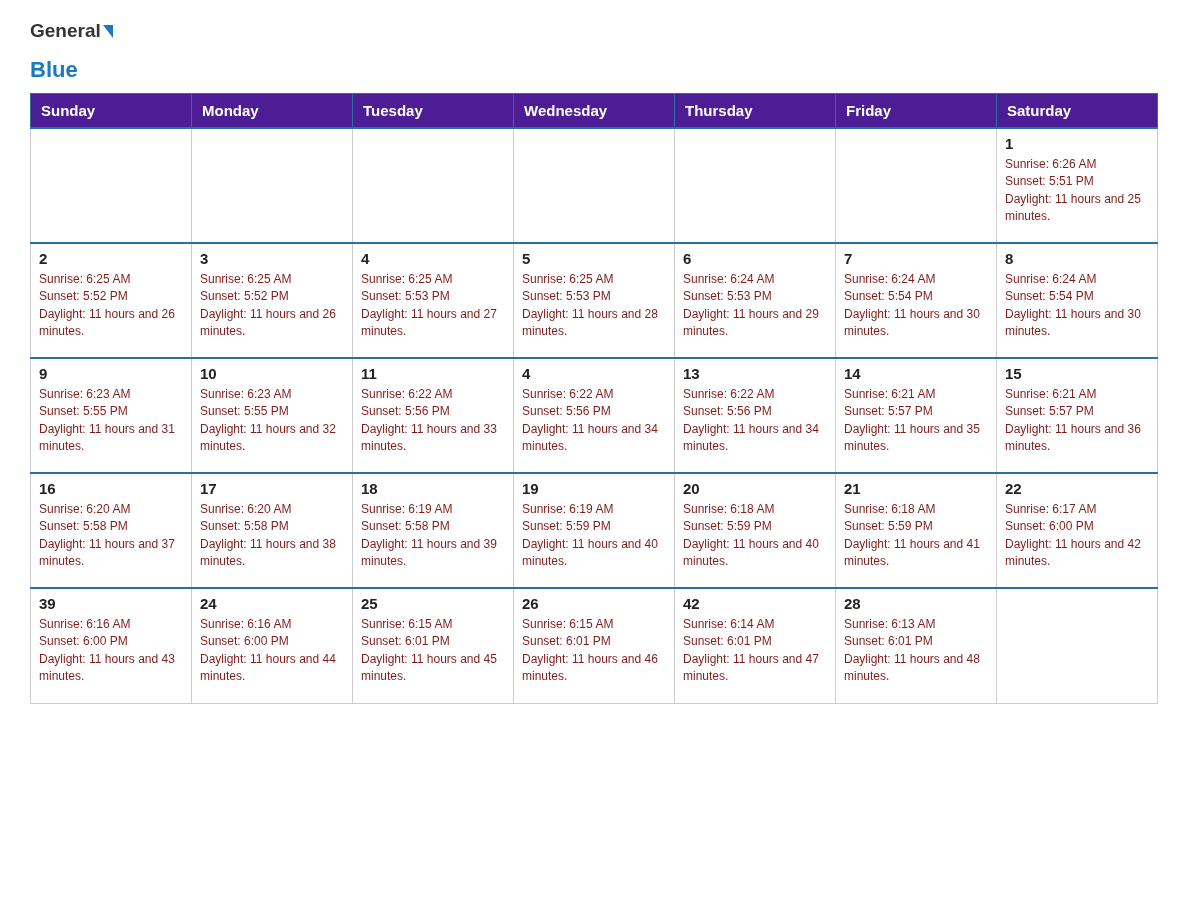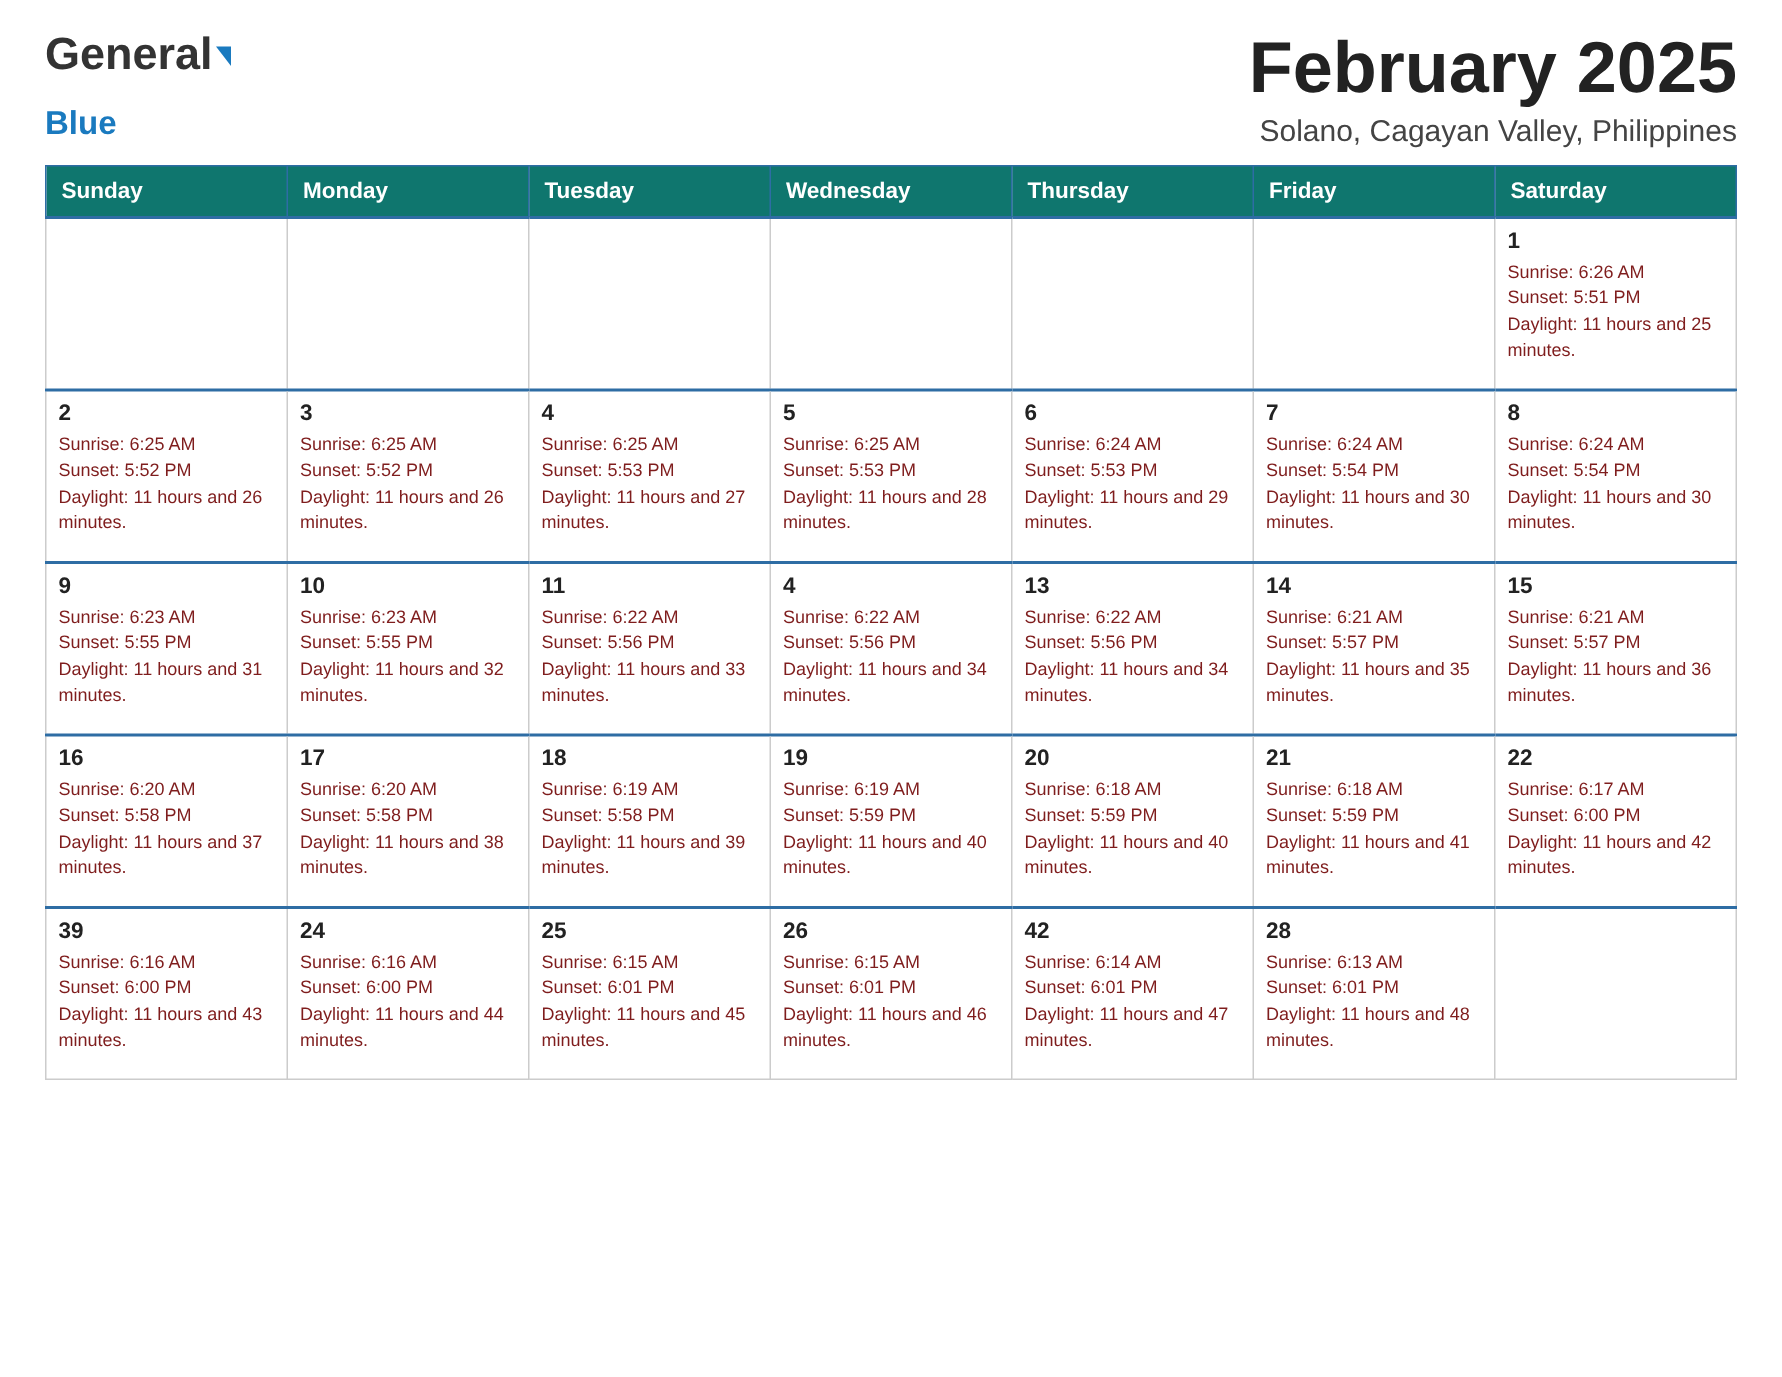--- a/index.html
+++ b/index.html
@@ -15,21 +15,21 @@
       justify-content: space-between;
       align-items: flex-start;
       margin-bottom: 10px;
     }
     .logo {
       display: flex;
       flex-direction: column;
       align-items: flex-start;
     }
     .logo-general {
-      font-size: 30px;
+      font-size: 19px;
       font-weight: bold;
       color: #333;
       letter-spacing: 0;
     }
     .logo-blue {
       font-size: 22px;
       font-weight: bold;
       color: #1a7abf;
       margin-top: 15px;
     }
@@ -59,21 +59,21 @@
       font-size: 20px;
       color: #444;
       margin-top: 4px;
     }
     .calendar {
       width: 100%;
       border-collapse: collapse;
       margin-top: 10px;
     }
     .calendar th {
-      background-color: #0f766e;
+      background-color: #4c1d95;
       color: #fff;
       font-size: 15px;
       font-weight: bold;
       padding: 8px 10px;
       text-align: left;
       border: 1px solid #2e6da4;
     }
     .calendar td {
       border: 1px solid #ccc;
       vertical-align: top;
@@ -105,24 +105,20 @@
 </head>
 <body>
 
 <div class="header">
   <div class="logo">
     <div class="logo-line">
       <span class="logo-general">General</span>
       <span class="logo-arrow"></span>
     </div>
     <span class="logo-blue">Blue</span>
-  </div>
-  <div class="title-area">
-    <div class="month-title">February 2025</div>
-    <div class="location-title">Solano, Cagayan Valley, Philippines</div>
   </div>
 </div>
 
 <table class="calendar">
   <thead>
     <tr>
     <th>Sunday</th>
         <th>Monday</th>
         <th>Tuesday</th>
         <th>Wednesday</th>

